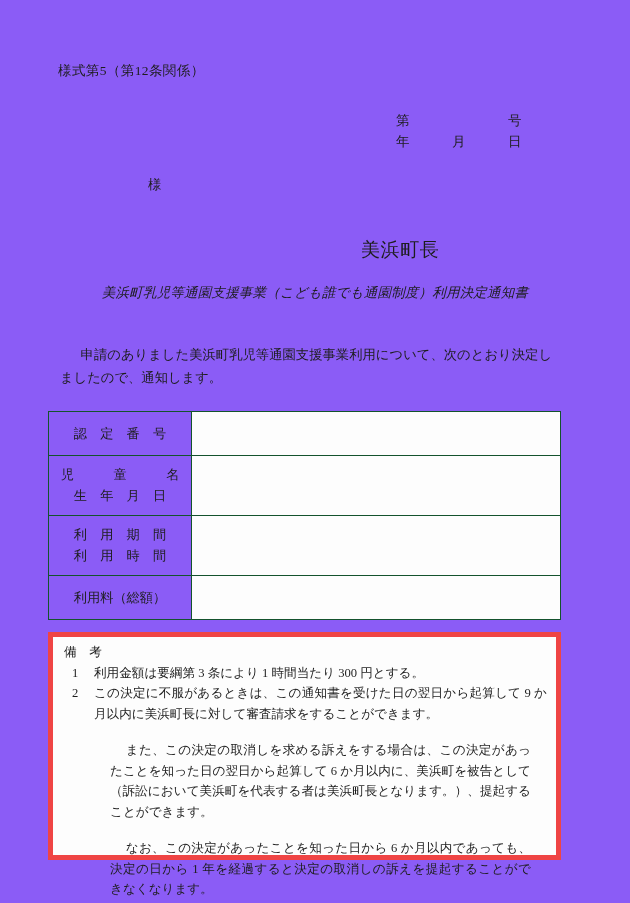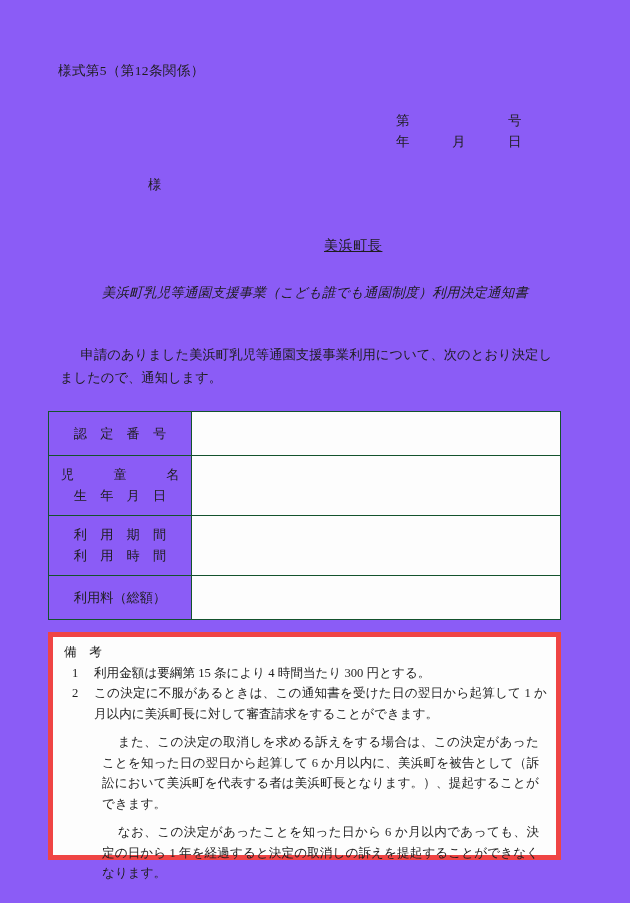--- a/index.html
+++ b/index.html
@@ -46,25 +46,24 @@
   #doc-meta .c2 { width: 56px; }
   #doc-meta .c3 { width: 38px; }
 
   #addressee {
     left: 148px;
     top: 176px;
     font-size: 13.5px;
   }
 
   #issuer {
-    left: 324px;
+    left: 361px;
     top: 237px;
-    font-size: 14px;
+    font-size: 19px;
     letter-spacing: 0.6px;
-    text-decoration: underline;
   }
 
   #doc-title {
     left: 0;
     top: 284px;
     width: 630px;
     text-align: center;
     font-size: 13.5px;
     letter-spacing: 0.2px;
     font-style: italic;
@@ -134,21 +133,21 @@
     margin: 0;
     text-align: justify;
   }
   #remarks-box ol > li > .num {
     position: absolute;
     left: 10px;
     top: 0;
   }
   #remarks-box .para {
     text-indent: 1.25em;
-    margin: 8px;
+    margin: 16px;
     text-align: justify;
   }
 </style>
 </head>
 <body>
 
 <div id="page">
 
   <div id="form-number" class="abs jp">様式第5（第12条関係）</div>
 
@@ -202,24 +201,24 @@
         <td class="value"></td>
       </tr>
     </tbody>
   </table>
 
   <div id="remarks-box" class="abs jp">
     <div class="heading">備　考</div>
     <ol>
       <li>
         <span class="num">1</span>
-        <span>利用金額は要綱第 15 条により 4 時間当たり 300 円とする。</span>
+        <span>利用金額は要綱第 3 条により 1 時間当たり 300 円とする。</span>
       </li>
       <li>
         <span class="num">2</span>
-        <span>この決定に不服があるときは、この通知書を受けた日の翌日から起算して 1 か月以内に美浜町長に対して審査請求をすることができます。</span>
+        <span>この決定に不服があるときは、この通知書を受けた日の翌日から起算して 9 か月以内に美浜町長に対して審査請求をすることができます。</span>
         <div class="para">また、この決定の取消しを求める訴えをする場合は、この決定があったことを知った日の翌日から起算して 6 か月以内に、美浜町を被告として（訴訟において美浜町を代表する者は美浜町長となります。）、提起することができます。</div>
         <div class="para">なお、この決定があったことを知った日から 6 か月以内であっても、決定の日から 1 年を経過すると決定の取消しの訴えを提起することができなくなります。</div>
       </li>
     </ol>
   </div>
 
 </div>
 
 </body></html>

